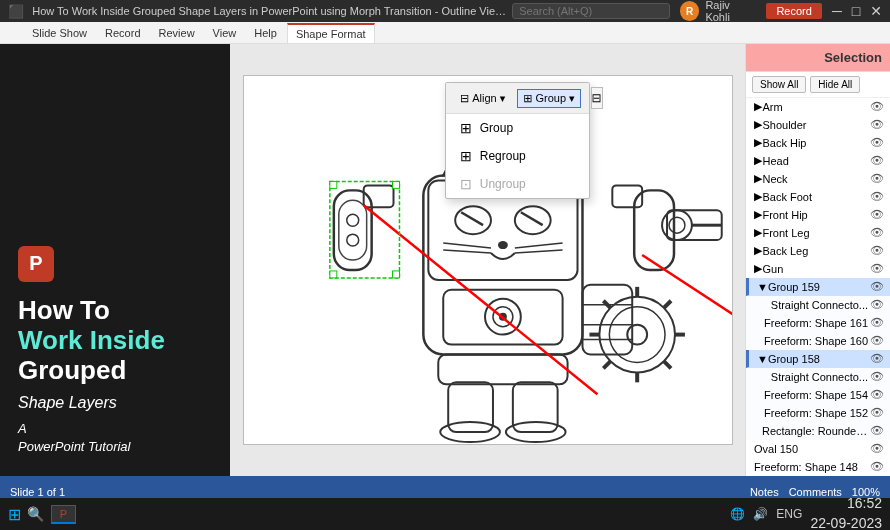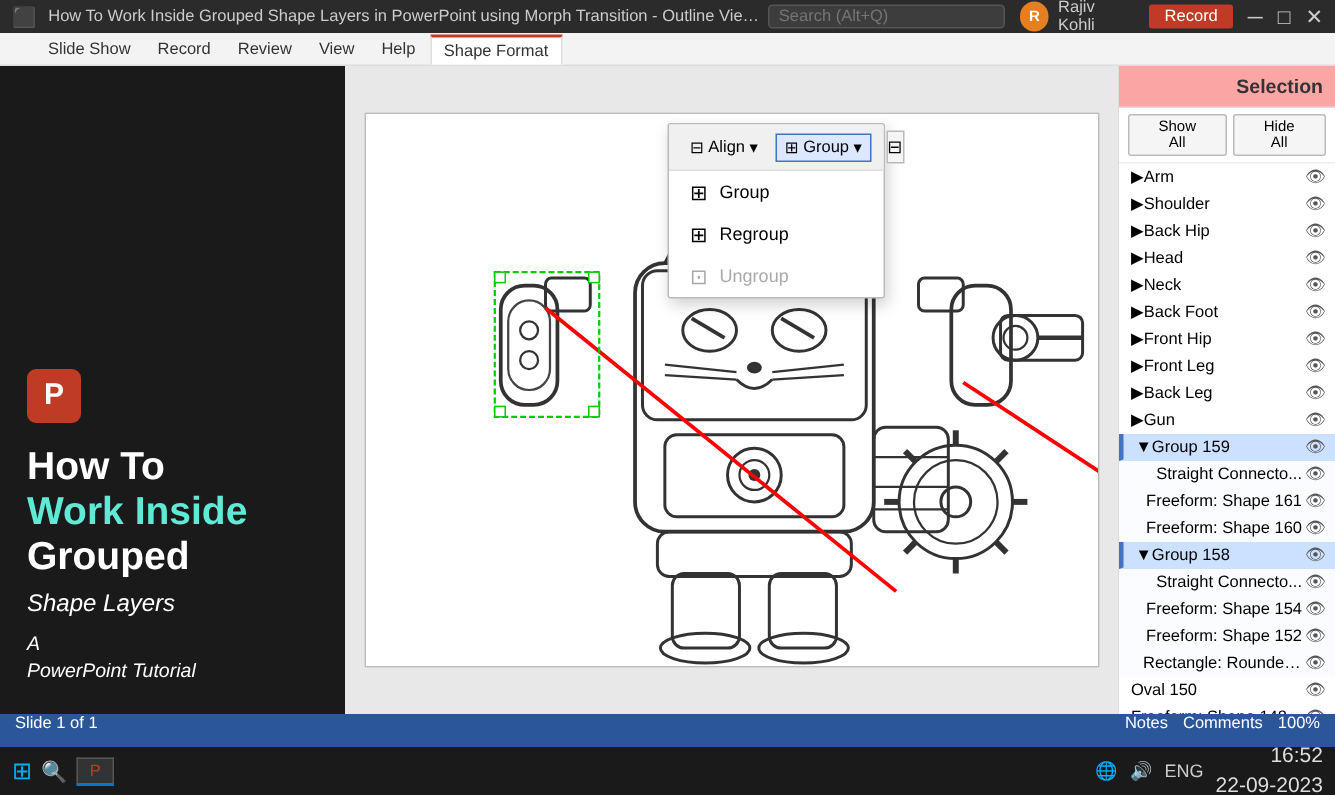--- a/index.html
+++ b/index.html
@@ -41,30 +41,30 @@
     .group-dropdown-header { background: #f0f0f0; border-bottom: 1px solid #ddd; padding: 4px 8px; display: flex; gap: 6px; align-items: center; }
     .group-align-btn { display: flex; align-items: center; gap: 3px; font-size: 11px; cursor: pointer; padding: 2px 5px; border: 1px solid transparent; }
     .group-dropdown-item { padding: 6px 14px; font-size: 12px; cursor: pointer; display: flex; align-items: center; gap: 8px; }
     .group-dropdown-item.disabled { color: #aaa; cursor: default; }
     .item-icon { font-size: 14px; }
 
     
     .right-panel { width: 145px; background: white; border-left: 1px solid #ddd; display: flex; flex-direction: column; overflow: hidden; }
     .selection-header { background: #fca5a5; border-bottom: 1px solid #ddd; padding: 6px 8px; font-size: 13px; font-weight: 600; color: #333; text-align: right; }
     .selection-actions { display: flex; gap: 4px; padding: 4px 6px; border-bottom: 1px solid #eee; }
-    .sel-btn { border: 1px solid #bbb; background: #f5f5f5; font-size: 10px; padding: 2px 18px; cursor: pointer; border-radius: 2px; }
+    .sel-btn { border: 1px solid #bbb; background: #f5f5f5; font-size: 10px; padding: 2px 7px; cursor: pointer; border-radius: 2px; }
     .selection-list { flex: 1; overflow-y: auto; font-size: 11px; }
     .sel-item { display: flex; align-items: center; justify-content: space-between; padding: 2px 6px 2px 8px; cursor: pointer; border-bottom: 1px solid transparent; }
     .sel-item.selected-group { background: #cce0ff; }
     .sel-item.indent1 { padding-left: 16px; background: #fafcff; text-align: right; }
     .sel-item-label { flex: 1; overflow: hidden; text-overflow: ellipsis; white-space: nowrap; }
     .sel-eye { color: #555; font-size: 11px; margin-left: 2px; }
 
     
-    .status-bar { background: #2b579a; color: white; height: 22px; display: flex; align-items: flex-start; padding: 0 10px; font-size: 11px; justify-content: space-between; }
+    .status-bar { background: #2b579a; color: white; height: 22px; display: flex; align-items: flex-end; padding: 0 10px; font-size: 11px; justify-content: space-between; }
     .status-left { display: flex; gap: 12px; }
     .status-right { display: flex; gap: 10px; align-items: center; }
     .taskbar { background: #1a1a1a; height: 32px; display: flex; align-items: center; padding: 0 8px; gap: 6px; }
     .win-logo { color: #00adef; font-size: 16px; }
     .taskbar-app { background: #333; border: 1px solid #555; border-bottom: 2px solid #0078d4; padding: 2px 8px; color: white; font-size: 11px; display: flex; align-items: center; gap: 4px; }
     .taskbar-time { color: #ddd; font-size: 14px; text-align: right; line-height: 1.4; }
     .taskbar-right { display: flex; align-items: center; gap: 8px; margin-left: auto; }
     .sys-icon { color: #ccc; font-size: 12px; }
   </style>
 </head>

